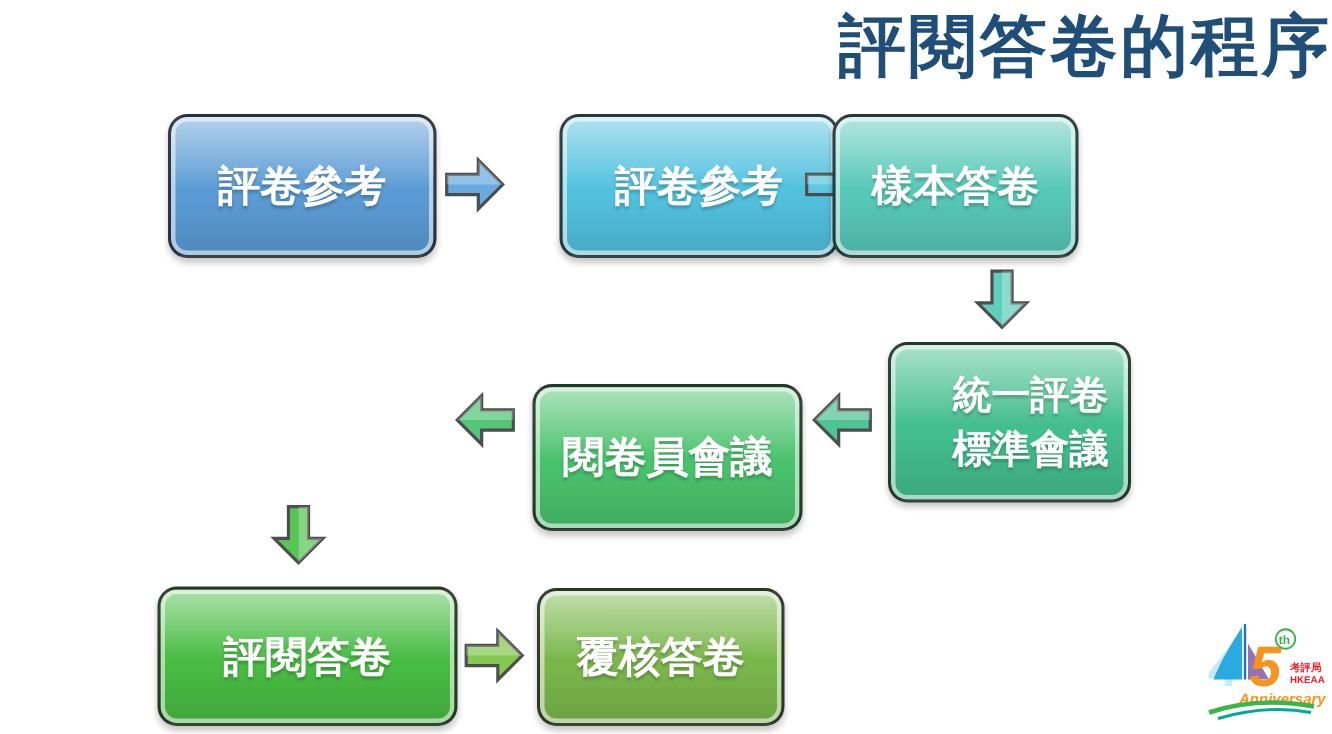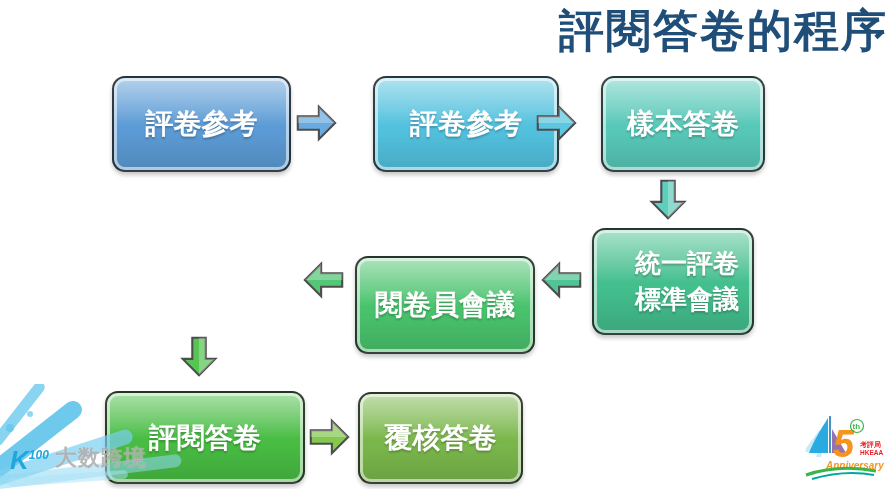--- a/index.html
+++ b/index.html
@@ -22,21 +22,21 @@
     box-shadow: inset 0 0 0 3px rgba(255,255,255,.55), 0 3px 4px rgba(0,0,0,.22);
     display:flex;align-items:center;justify-content:center;
   }
   .node-label{
     color:#ffffff;font-weight:700;font-size:28px;line-height:1.35;
     text-align:center;white-space:pre-line;
     text-shadow:0 2px 2px rgba(0,0,0,.22);
   }
   .n1{left:112px;top:76px;width:175px;height:92px;}
   .n2{left:345px;top:76px;width:182px;height:92px;margin-left:28px;}
-  .n3{left:601px;top:76px;width:160px;height:92px;}
+  .n3{left:555px;top:76px;width:160px;height:92px;}
   .n4{left:592px;top:228px;width:158px;height:103px;}
   .n4 .node-label{font-size:26px;margin-left:28px;}
   .n5{left:355px;top:232px;width:176px;height:94px;margin-top:24px;}
   .n6{left:107px;top:232px;width:188px;height:94px;}
   .n7{left:105px;top:391px;width:196px;height:89px;}
   .n8{left:358px;top:392px;width:161px;height:88px;}
   
   .arrow{position:absolute;width:46px;height:46px;}
   .arrow svg{width:100%;height:100%;display:block;}
   .arrow .body{fill:var(--c,#69ABE0);stroke:#4d4d4d;stroke-width:2.2;}
@@ -130,35 +130,20 @@
   <div class="arrow right a7" style="--c: #85C84F;">
     <svg viewBox="0 0 48 48">
         <path class="body" d="M5 17 L27 17 L27 7 L44 24 L27 41 L27 31 L5 31 Z"></path>
         <path d="M5 17 H27 V7 L44 24 H5 Z" fill="#ffffff" opacity="0.28"></path>
       </svg>
   </div>
   <div class="node n8" style="--c: #7AB74B;">
     <span class="node-label">覆核答卷</span>
   </div>
 
-  <div class="watermark">
-    <svg class="brush" viewBox="0 0 195 105">
-      <rect x="-36" y="52" width="130" height="18" rx="9" fill="#55BFE9" opacity="0.85" transform="rotate(-38 28 61)"></rect>
-      <rect x="-20" y="24" width="78" height="11" rx="5.5" fill="#6BC9EC" opacity="0.8" transform="rotate(-52 19 30)"></rect>
-      <rect x="-24" y="68" width="160" height="15" rx="7.5" fill="#79CFEF" opacity="0.7" transform="rotate(-18 56 75)"></rect>
-      <rect x="-18" y="82" width="200" height="13" rx="6.5" fill="#8FD9F2" opacity="0.55" transform="rotate(-7 80 88)"></rect>
-      <rect x="8" y="90" width="120" height="9" rx="4.5" fill="#A9E2F5" opacity="0.5" transform="rotate(-4 68 94)"></rect>
-      <circle cx="10" cy="44" r="4" fill="#63C6EB" opacity="0.8"></circle>
-      <circle cx="30" cy="30" r="3" fill="#63C6EB" opacity="0.7"></circle>
-    </svg>
-    <div class="wm-row">
-      <span class="wm-logo"><span>K</span><sup>100</sup></span>
-      <span class="wm-text">大数跨境</span>
-    </div>
-  </div>
 
   <div class="anniv">
     <svg viewBox="0 0 84 72">
       <line x1="30" y1="3" x2="30" y2="40" stroke="#1B75BB" stroke-width="1.6"></line>
       <path d="M28 5 C21 16 13 29 9 40 L28 40 Z" fill="#29ABE2"></path>
       <path d="M32 16 L32 40 L46 40 Z" fill="#8A63A8" opacity="0.9"></path>
       <text x="33" y="44" font-size="38" font-weight="bold" font-style="italic" fill="#F7941D" font-family="Liberation Sans, sans-serif">5</text>
       <text x="6" y="44" font-size="38" font-weight="bold" font-style="italic" fill="#29ABE2" opacity="0.25" font-family="Liberation Sans, sans-serif">4</text>
       <circle cx="57" cy="13" r="6.5" fill="none" stroke="#39B54A" stroke-width="1.2"></circle>
       <text x="52.5" y="16" font-size="8" font-weight="bold" fill="#39B54A" font-family="Liberation Sans, sans-serif">th</text>

